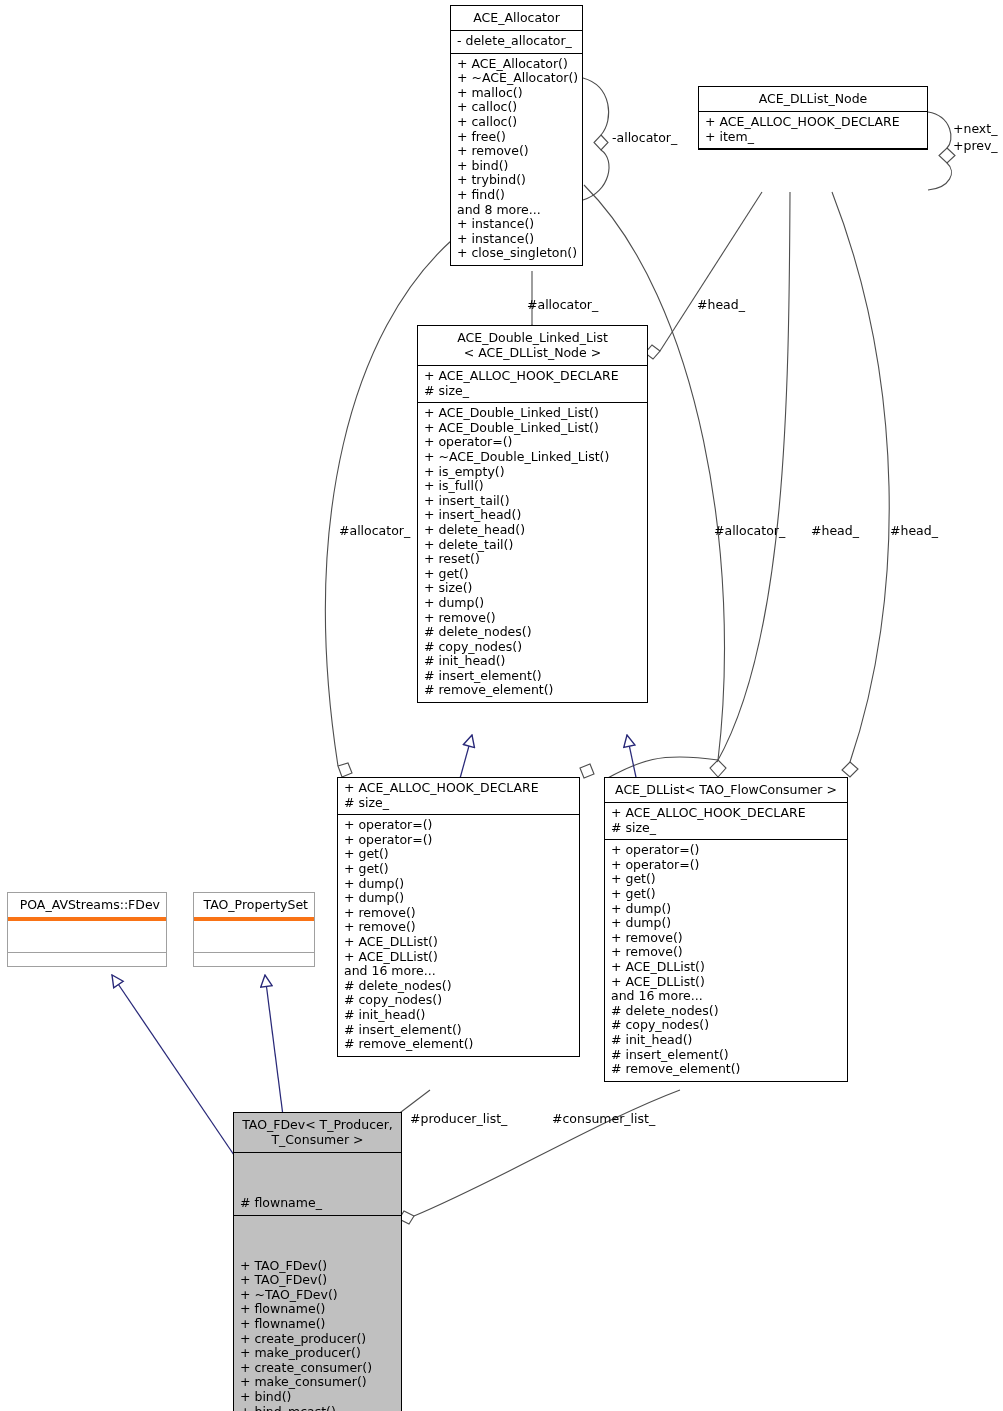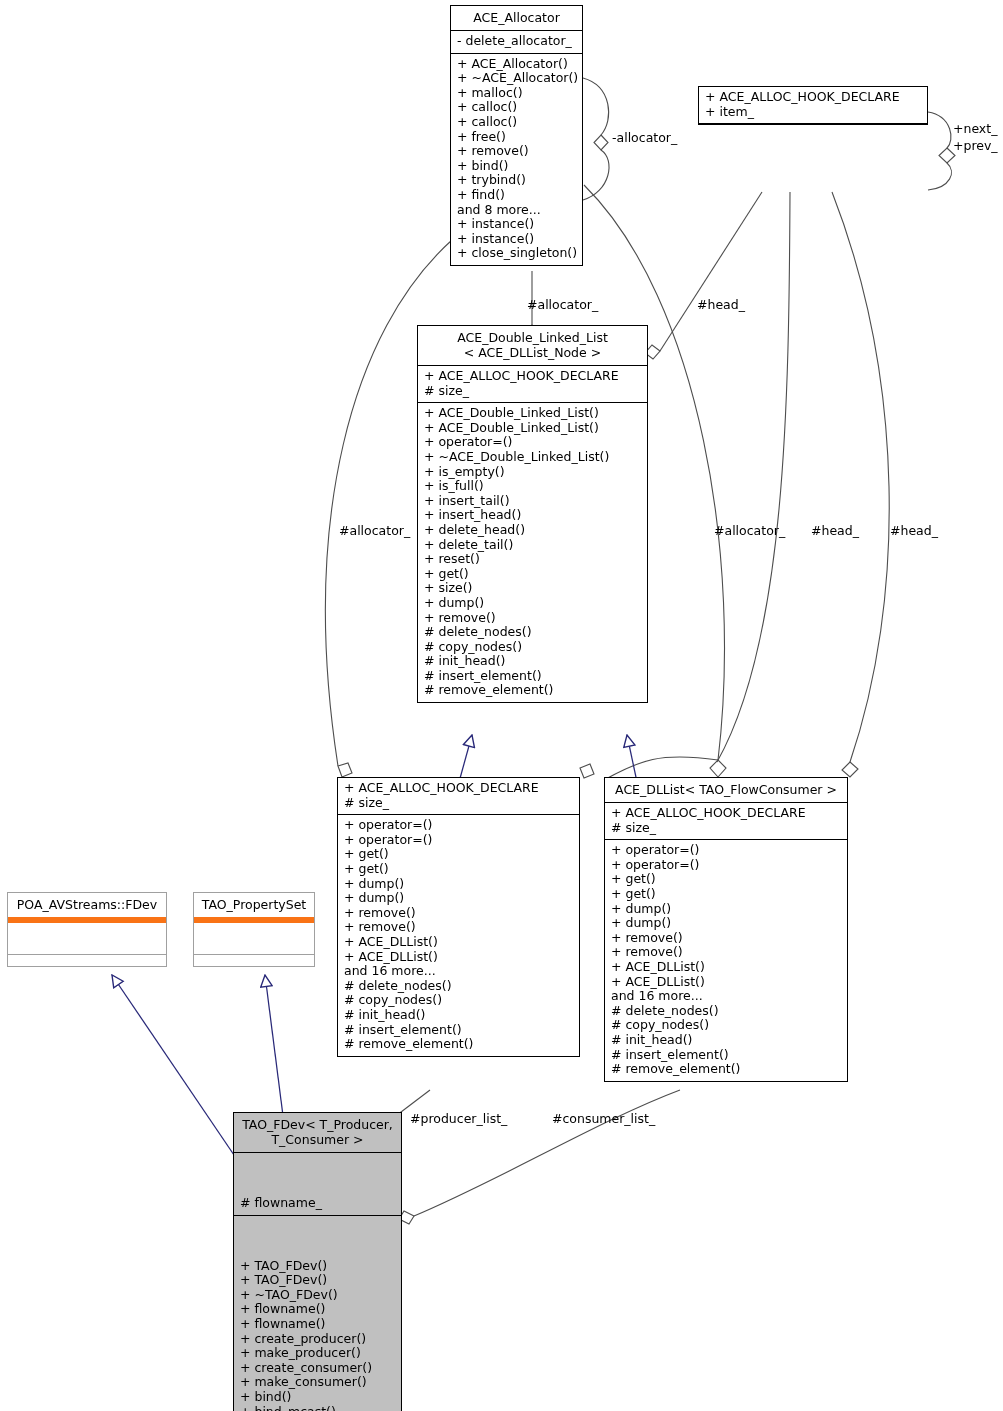--- a/index.html
+++ b/index.html
@@ -22,21 +22,21 @@
   .uml-class.light{border-color:#a0a0a0;background:#ffffff;}
 
   .cls-title{
     text-align:center;
     font-size:12.5px;
     line-height:15px;
     padding:4px 6px 5px 6px;
     border-bottom:1px solid #000000;
     white-space:pre-line;
   }
-  .light .cls-title{border-bottom:6px solid #f97316;}
+  .light .cls-title{border-bottom:4px solid #f97316;text-align:right;}
 
   .cls-attrs{
     border-bottom:1px solid #000000;
     padding:3px 6px 4px 6px;
     font-size:12.5px;line-height:14.6px;
   }
   .light .cls-attrs{border-bottom:1px solid #a0a0a0;min-height:24px;}
 
   .cls-ops{
     padding:3px 6px 4px 6px;
@@ -129,20 +129,21 @@
       <div class="member">+ trybind()</div>
       <div class="member">+ find()</div>
       <div class="member">and 8 more...</div>
       <div class="member">+ instance()</div>
       <div class="member">+ instance()</div>
       <div class="member">+ close_singleton()</div>
     </div>
   </div>
 
   <div class="uml-class" style="left:698px;top:86px;width:230px;">
+    <div class="cls-title">ACE_DLList_Node</div>
     <div class="cls-attrs">
       <div class="member">+ ACE_ALLOC_HOOK_DECLARE</div>
       <div class="member">+ item_</div>
     </div>
   </div>
 
   <div class="uml-class" style="left:417px;top:325px;width:231px;">
     <div class="cls-title">ACE_Double_Linked_List
 &lt; ACE_DLList_Node &gt;</div>
     <div class="cls-attrs">

